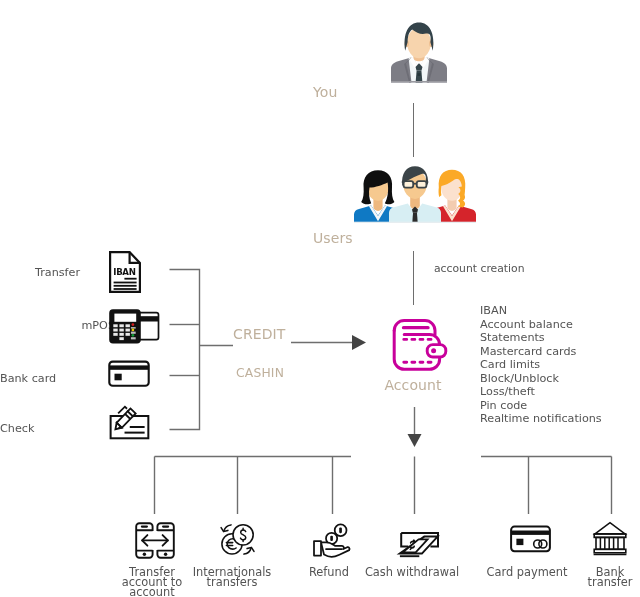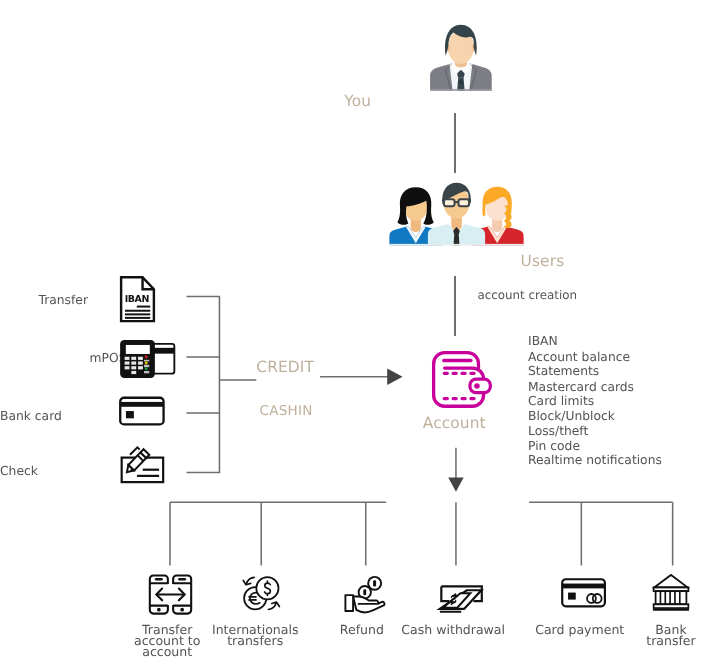--- a/index.html
+++ b/index.html
@@ -137,21 +137,21 @@
         </g>
         <g stroke="#3b4448" stroke-width="1.8" fill="none">
           <path d="M59.2 18.7 H62.8"></path>
           <path d="M47.8 17.1 H49.6"></path>
           <path d="M72.4 17.1 H74.2"></path>
         </g>
       </g>
       <rect x="0" y="56.7" width="122" height="1.3" fill="#e6edf0"></rect>
     </svg>
   </div>
-  <div class="abs lbl-tan" style="left:313px;top:230px;width:200px;text-align:right;">Users</div>
+  <div class="abs lbl-tan" style="left:313px;top:230px;width:200px;text-align:left;">Users</div>
 
   <div class="abs" style="left:391px;top:317px;">
     <svg width="58" height="56" viewBox="0 0 58 56">
       <g fill="none" stroke="#c8009b" stroke-width="3.0" stroke-linecap="round" stroke-linejoin="round">
 
         <path d="M3.2 13.6 a10.0 10.0 0 0 1 10.0 -10.0 H34.0 a10.0 10.0 0 0 1 10.0 10.0 V17.6"></path>
 
         <path d="M3.2 13.6 V42.3 a10.0 10.0 0 0 0 10.0 10.0 H38.6 a10.0 10.0 0 0 0 10.0 -10.0 V27.6"></path>
         <path d="M48.6 27.6 a10.0 10.0 0 0 0 -10.0 -10.0 H13.2"></path>
 

